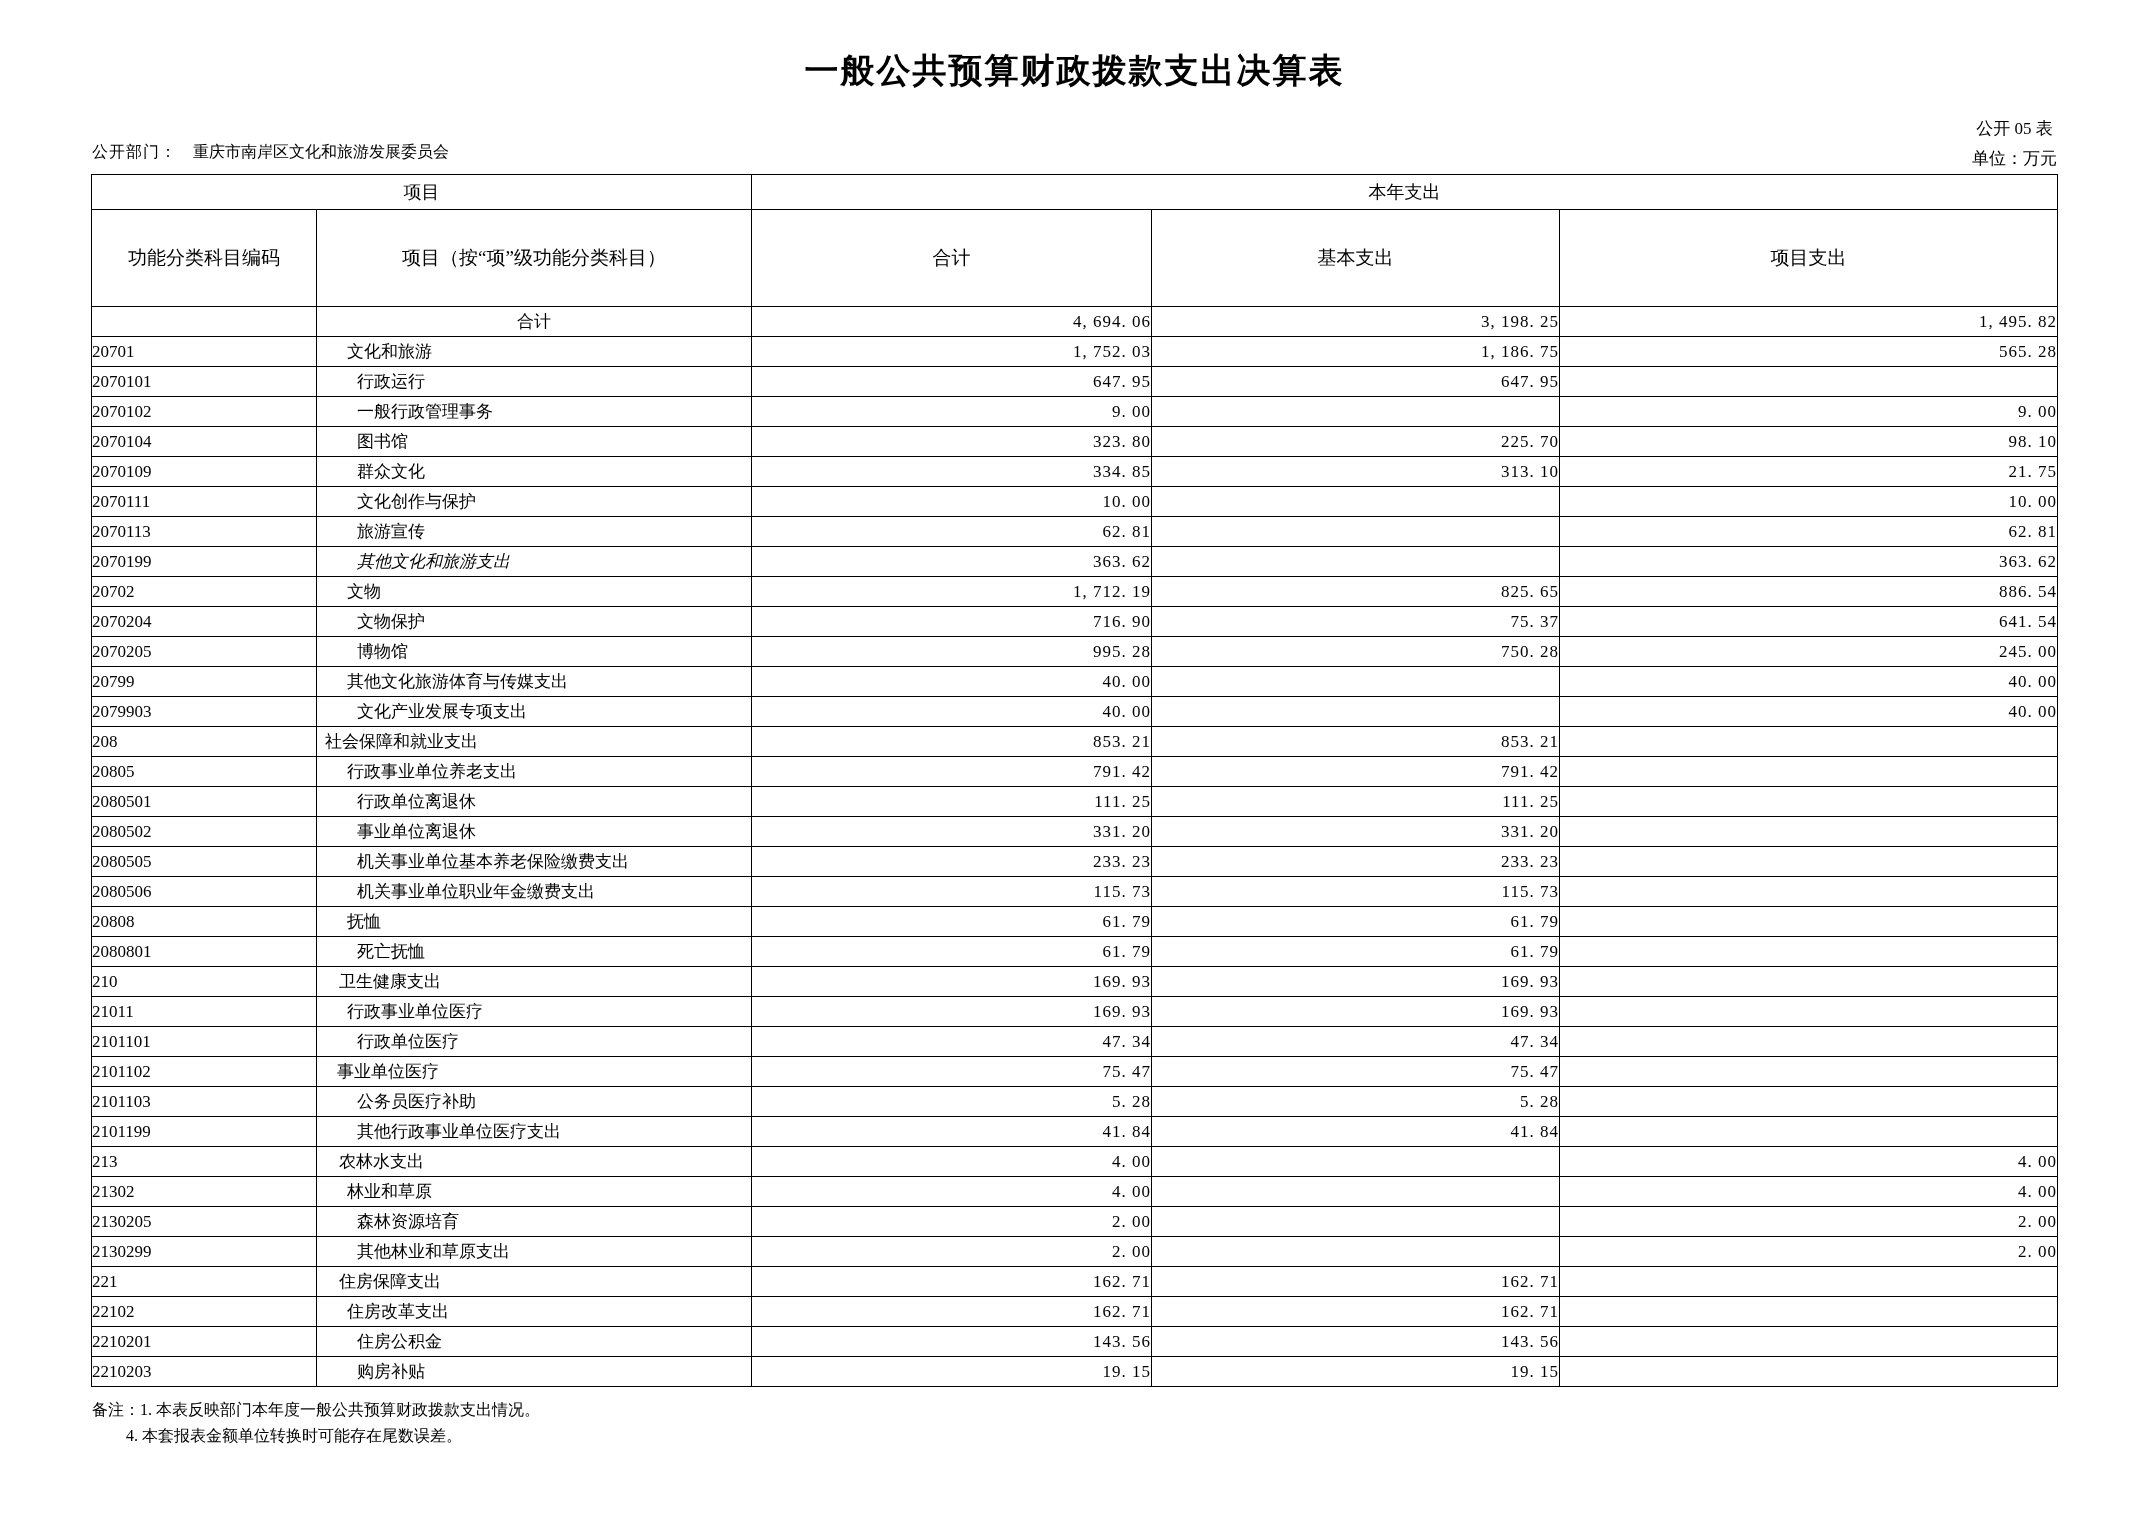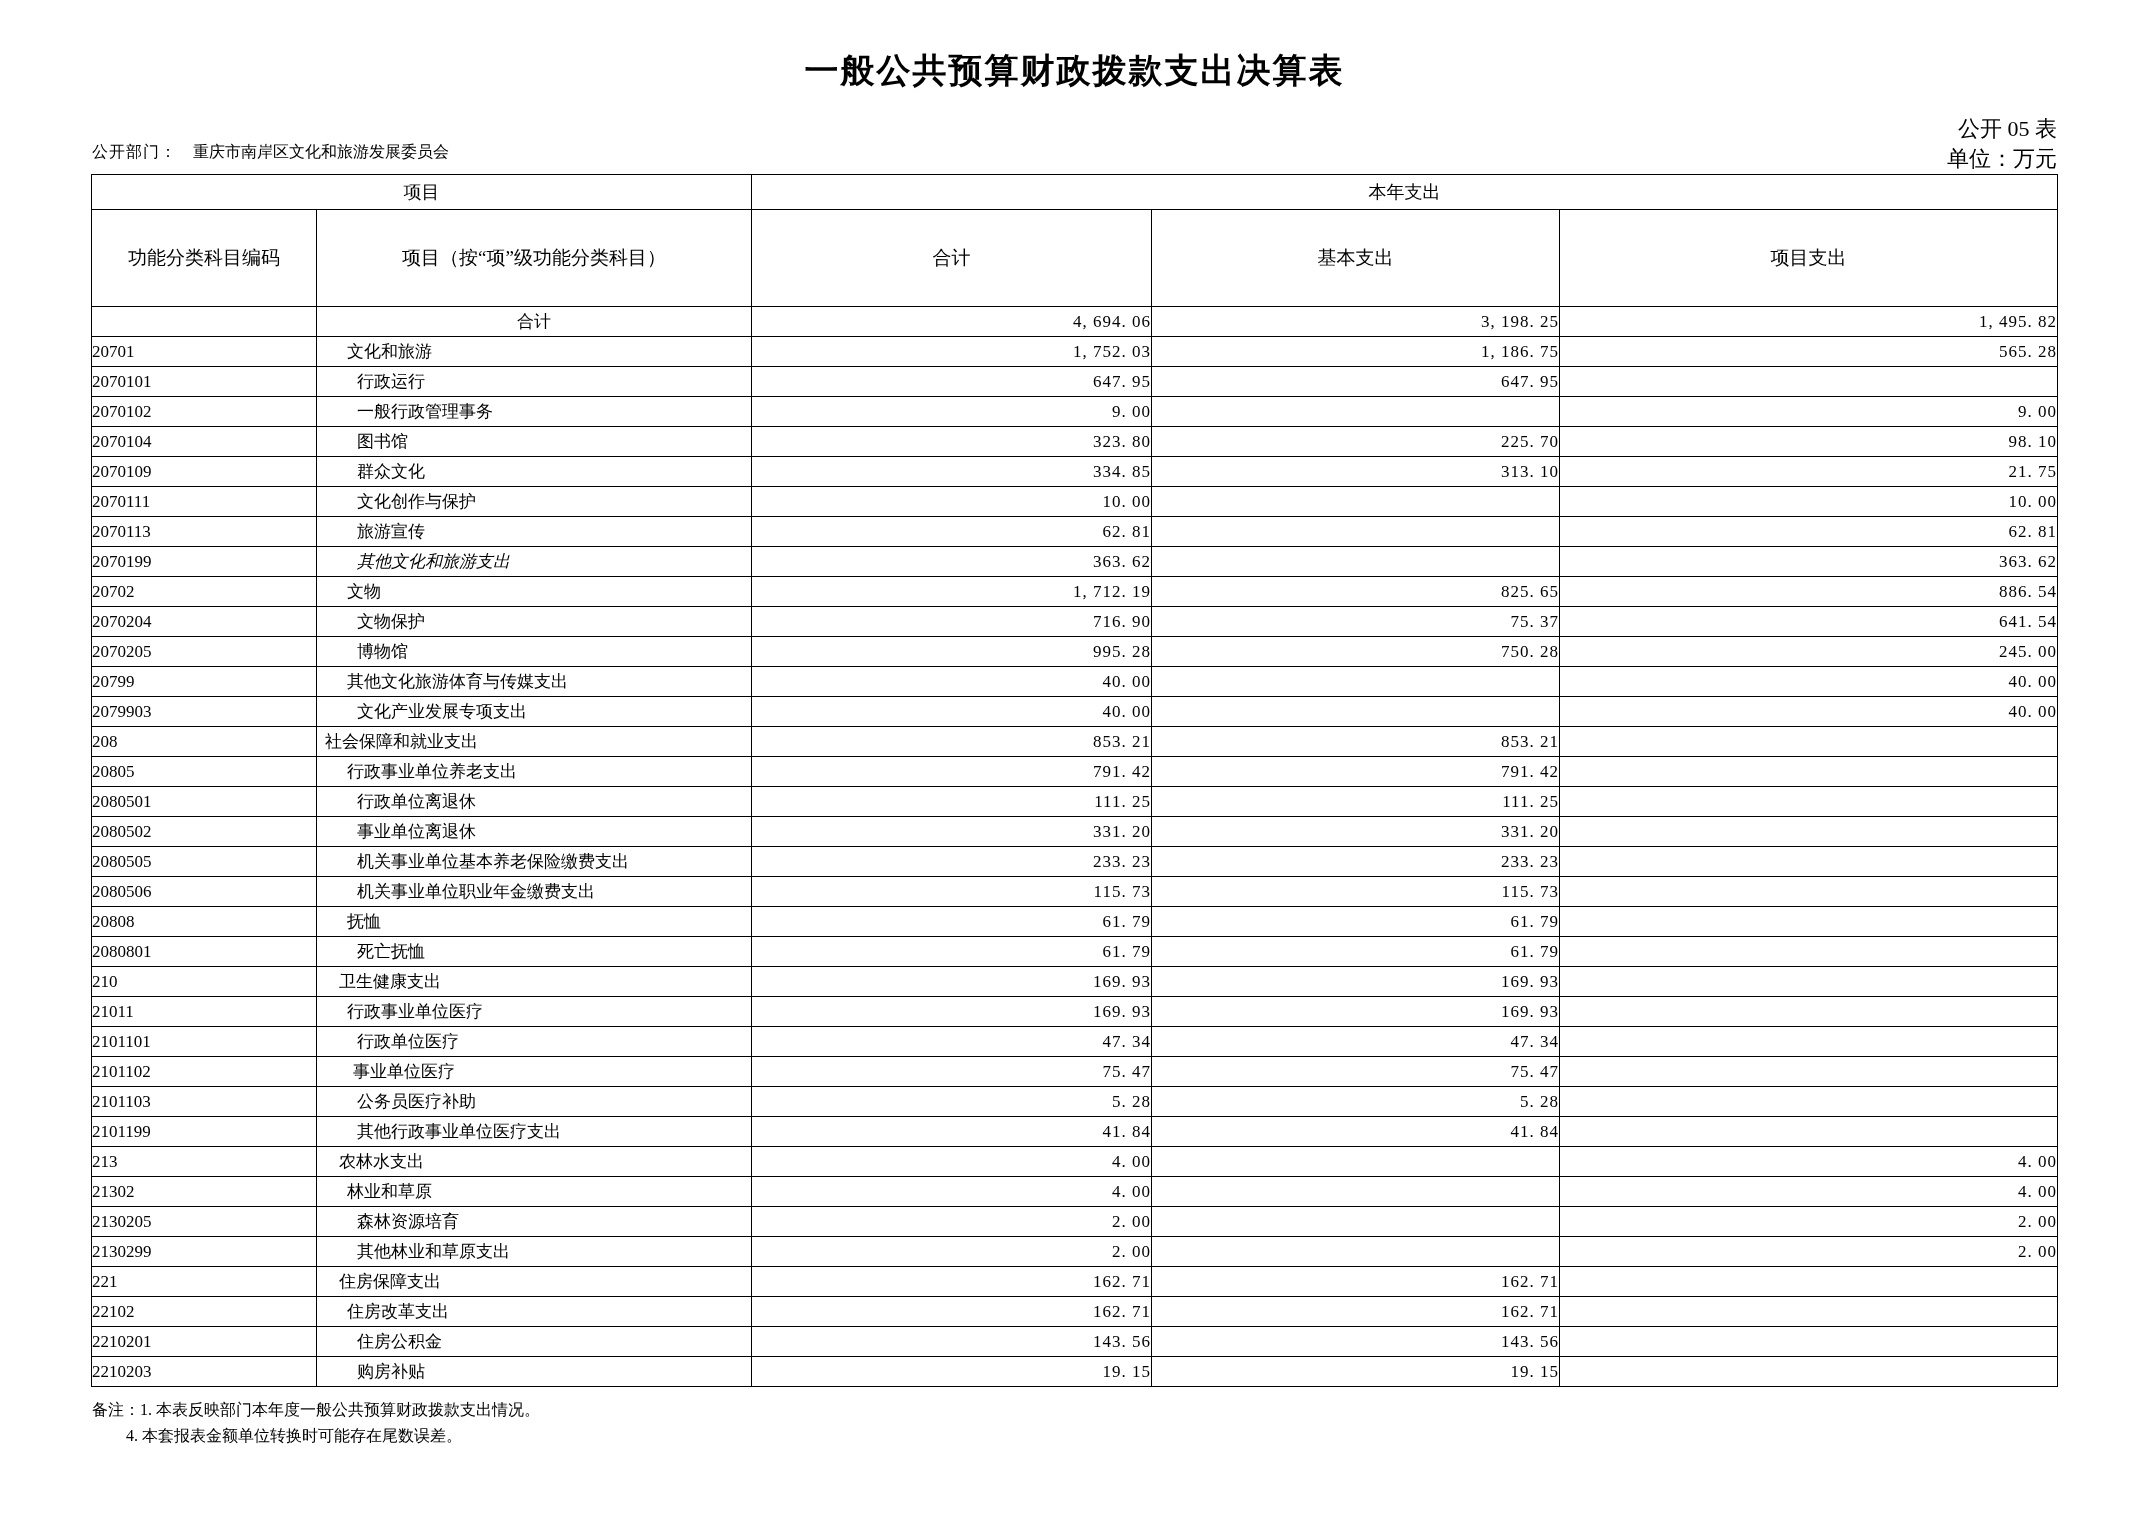--- a/index.html
+++ b/index.html
@@ -45,22 +45,22 @@
   .dept-line .dept-label {
     letter-spacing: 1px;
   }
   .dept-line .dept-value {
     margin-left: 16px;
   }
   .right-meta {
     position: absolute;
     right: 92px;
     top: -2px;
-    text-align: right;
-    font-size: 22px;
+    text-align: center;
+    font-size: 17px;
     line-height: 30px;
   }
   table.main {
     border-collapse: collapse;
     width: 1966px;
     margin: 0 auto;
     table-layout: fixed;
   }
   table.main td, table.main th {
     border: 1px solid #000000;
@@ -333,21 +333,21 @@
         </tr>
         <tr class="row">
           <td class="c-code">2101101</td>
           <td class="c-name" style="padding-left: 40px;">行政单位医疗</td>
           <td class="c-num">47. 34</td>
           <td class="c-num">47. 34</td>
           <td class="c-num"></td>
         </tr>
         <tr class="row">
           <td class="c-code">2101102</td>
-          <td class="c-name" style="padding-left: 36px;">事业单位医疗</td>
+          <td class="c-name" style="padding-left: 20px;">事业单位医疗</td>
           <td class="c-num">75. 47</td>
           <td class="c-num">75. 47</td>
           <td class="c-num"></td>
         </tr>
         <tr class="row">
           <td class="c-code">2101103</td>
           <td class="c-name" style="padding-left: 40px;">公务员医疗补助</td>
           <td class="c-num">5. 28</td>
           <td class="c-num">5. 28</td>
           <td class="c-num"></td>

